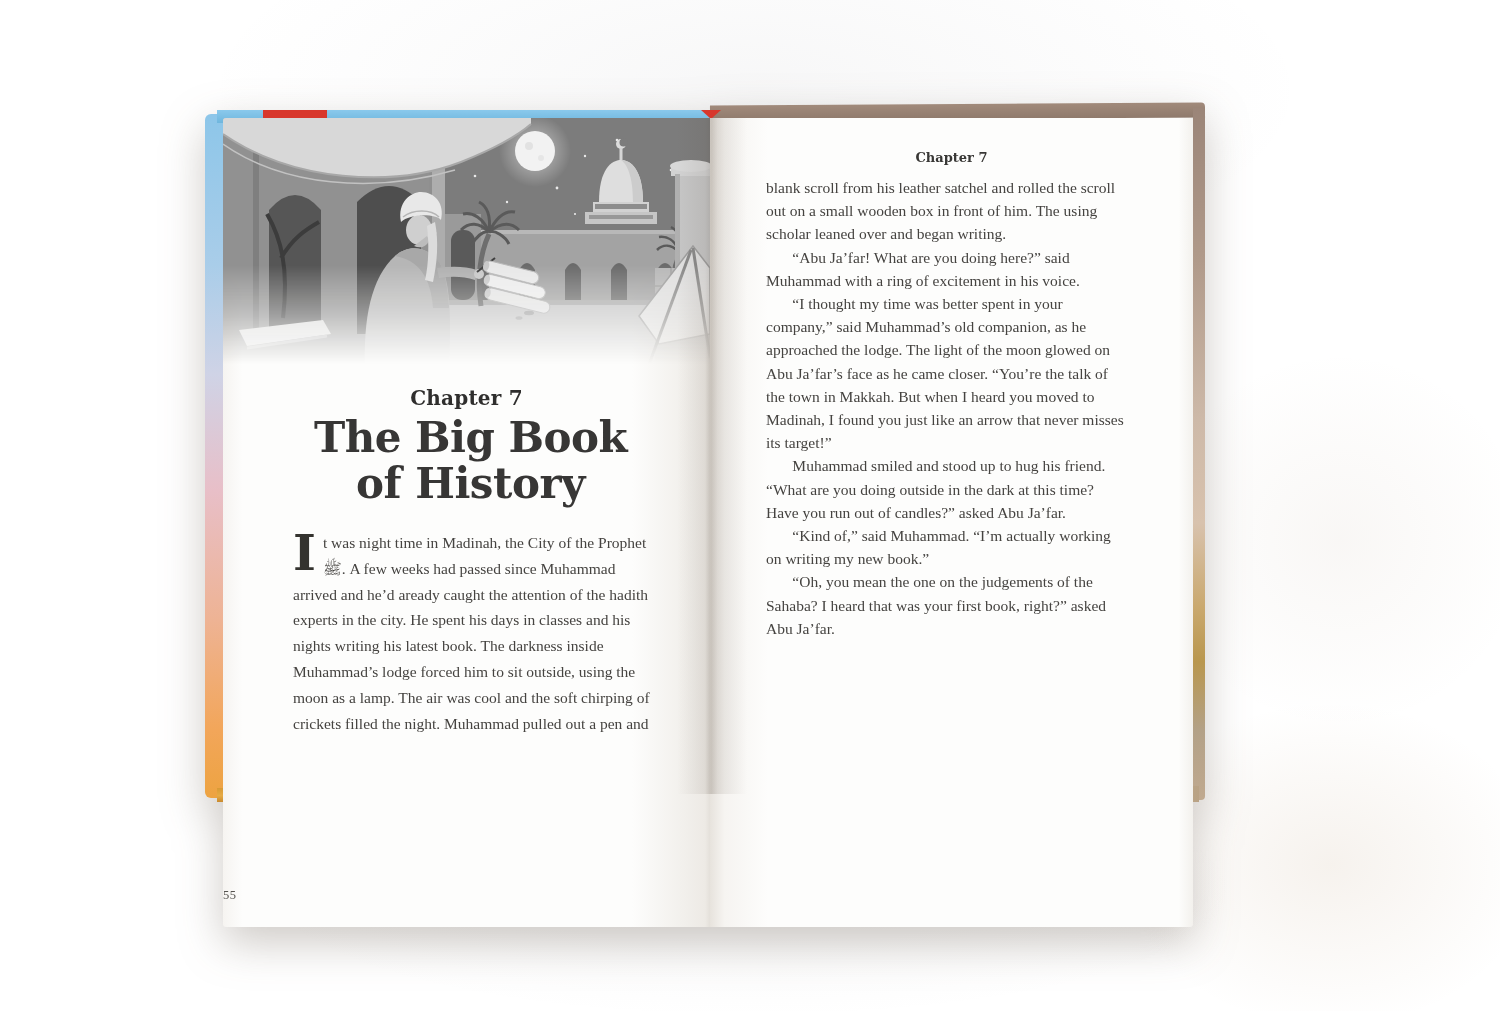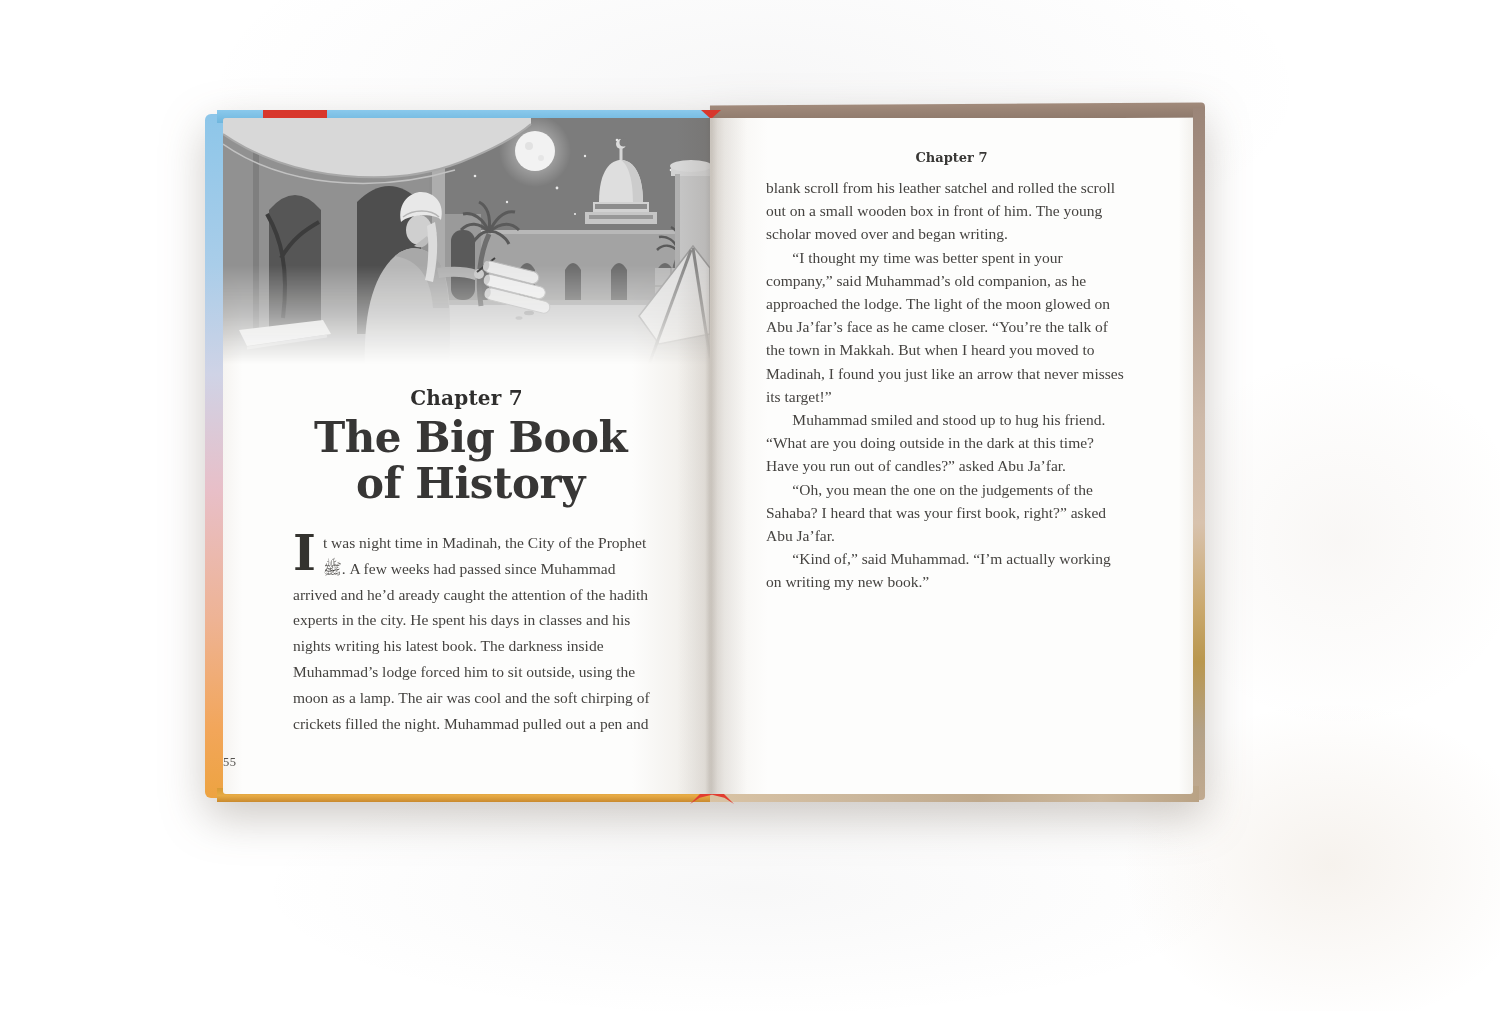--- a/index.html
+++ b/index.html
@@ -36,21 +36,21 @@
   .edge-bottom-left { left:12px; top:678px; width:496px; height:14px;
     background:linear-gradient(180deg,#d89a35,#e7ab45 55%,#c98a2e); }
   .edge-bottom-right { left:505px; top:676px; width:489px; height:16px;
     background:linear-gradient(90deg,#d9c3a4,#cbb79c 30%,#bfa98c 55%,#cbb79c 80%,#b9a284); }
   .spine-red-v { left:485px; top:672px; width:44px; height:22px;
     background:#e23d30; clip-path:polygon(50% 0, 100% 100%, 78% 72%, 50% 58%, 22% 72%, 0 100%); }
   .spine-red-top { left:496px; top:0px; width:20px; height:9px;
     background:#d8372c; clip-path:polygon(0 0, 100% 0, 50% 100%); }
 
   
-  .page { position:absolute; top:8px; height:676px; background:#fdfdfc; }
+  .page { position:absolute; top:8px; height:809px; background:#fdfdfc; }
   .page-left { left:18px; width:487px; border-radius:3px 0 0 3px;
     background:linear-gradient(90deg,#f6f4f1 0%, #fdfdfc 4%, #fdfdfc 84%, #edeae5 99%, #e4e0da 100%); }
   .page-right { left:505px; width:483px; border-radius:0 3px 3px 0;
     background:linear-gradient(90deg,#e7e3dd 0%, #f6f4f1 3%, #fdfdfc 12%, #fdfdfc 97%, #f3f1ed 100%); }
   .gutter-shadow { position:absolute; left:472px; top:8px; width:70px; height:676px; pointer-events:none;
     background:linear-gradient(90deg, rgba(90,78,66,0) 0%, rgba(90,78,66,0.10) 40%, rgba(90,78,66,0.22) 49%, rgba(90,78,66,0.12) 58%, rgba(90,78,66,0) 100%); }
 
   
   .illu-wrap { position:absolute; left:0; top:0; width:487px; height:254px; overflow:hidden; border-radius:3px 0 0 0;
     -webkit-mask-image:linear-gradient(180deg,#000 58%, rgba(0,0,0,0.55) 78%, transparent 97%);
@@ -249,23 +249,24 @@
       </h1>
       <div class="body-text">
         <span class="dropcap">I</span><span>t was night time in Madinah, the City of the Prophet ﷺ. A few weeks had passed since Muhammad arrived and he’d aready caught the attention of the hadith experts in the city. He spent his days in classes and his nights writing his latest book. The darkness inside Muhammad’s lodge forced him to sit outside, using the moon as a lamp. The air was cool and the soft chirping of crickets filled the night. Muhammad pulled out a pen and</span>
       </div>
       <div class="page-number pn-left">55</div>
     </div>
 
     <div class="page page-right">
       <div class="running-header">Chapter 7</div>
       <div class="right-text">
-        <p>blank scroll from his leather satchel and rolled the scroll out on a small wooden box in front of him. The young scholar moved over and began writing.</p>
+        <p>blank scroll from his leather satchel and rolled the scroll out on a small wooden box in front of him. The using scholar leaned over and began writing.</p>
+        <p class="indent">“Abu Ja’far! What are you doing here?” said Muhammad with a ring of excitement in his voice.</p>
         <p class="indent">“I thought my time was better spent in your company,” said Muhammad’s old companion, as he approached the lodge. The light of the moon glowed on Abu Ja’far’s face as he came closer. “You’re the talk of the town in Makkah. But when I heard you moved to Madinah, I found you just like an arrow that never misses its target!”</p>
         <p class="indent">Muhammad smiled and stood up to hug his friend. “What are you doing outside in the dark at this time? Have you run out of candles?” asked Abu Ja’far.</p>
+        <p class="indent">“Kind of,” said Muhammad. “I’m actually working on writing my new book.”</p>
         <p class="indent">“Oh, you mean the one on the judgements of the Sahaba? I heard that was your first book, right?” asked Abu Ja’far.</p>
-        <p class="indent">“Kind of,” said Muhammad. “I’m actually working on writing my new book.”</p>
       </div>
     </div>
 
     <div class="gutter-shadow"></div>
   </div>
 </div>
 
 </body></html>

